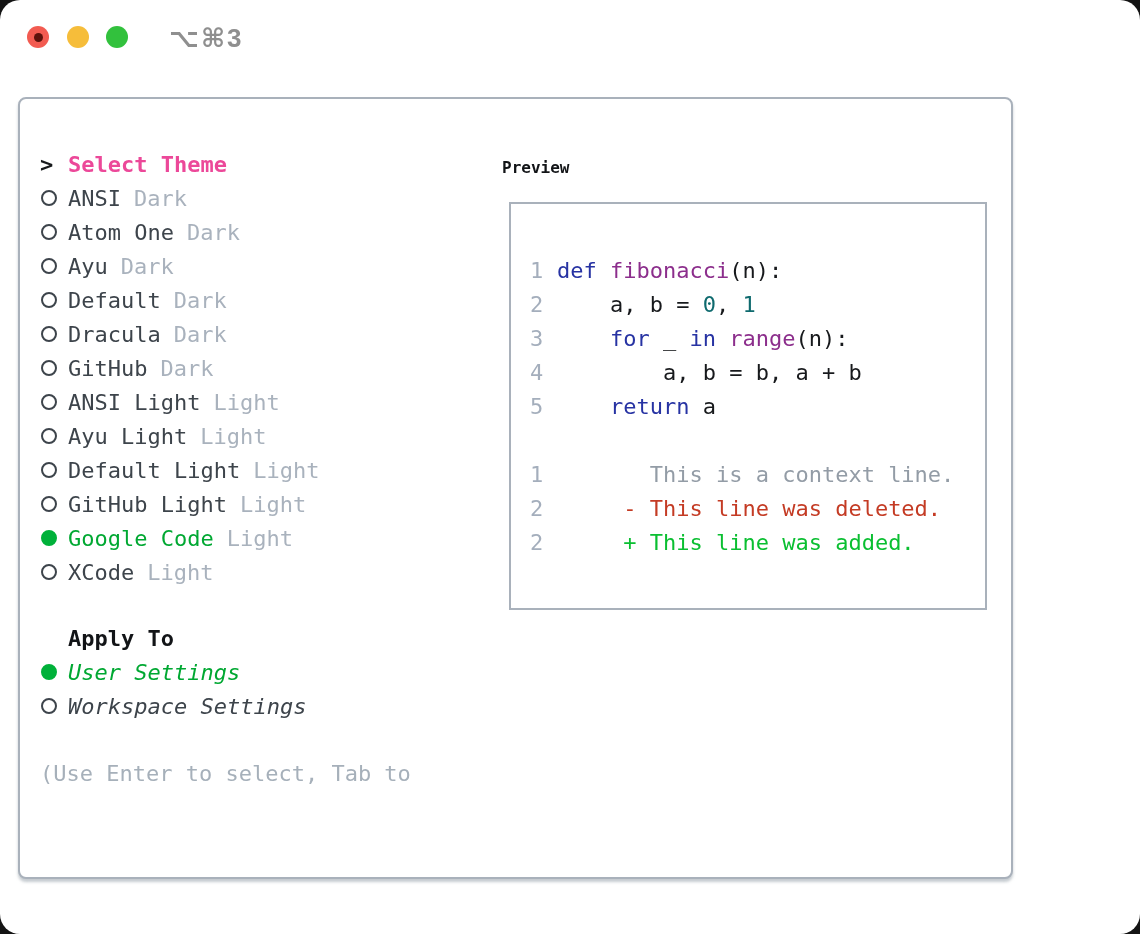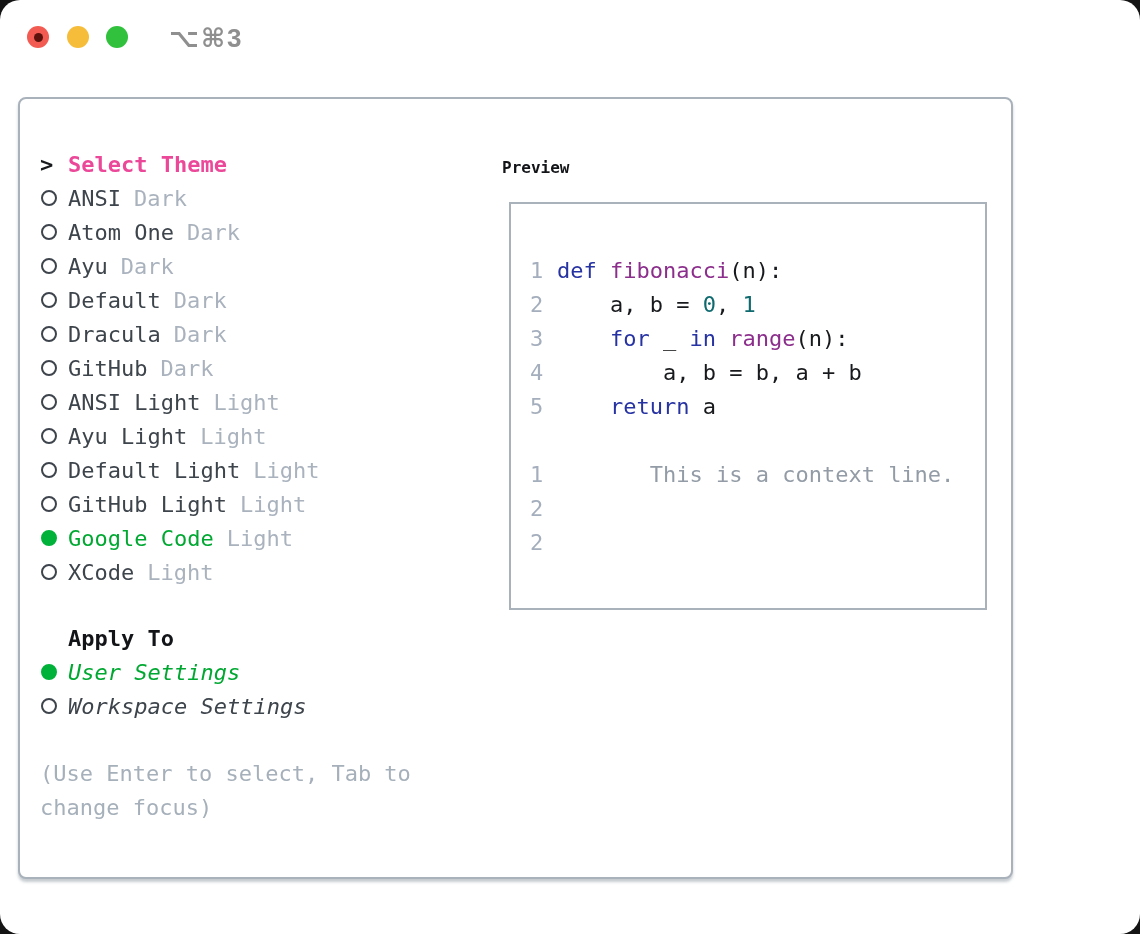--- a/index.html
+++ b/index.html
@@ -162,21 +162,20 @@
           <span class="opt-label">User Settings</span>
         </div>
         <div class="row">
           <span class="marker"><span class="circle"></span></span>
           <span class="opt-label">Workspace Settings</span>
         </div>
       </div>
 
       <div class="help">
         <div>(Use Enter to select, Tab to</div>
-        <div>change focus)</div>
       </div>
 
     </div>
 
     <div class="preview-hdr">Preview</div>
 
     <div class="preview-box">
 
       <div class="code-line">
         <span class="ln">1</span><span class="kw">def</span><span class="pl"> </span><span class="fn">fibonacci</span><span class="pl">(n):</span>
@@ -193,22 +192,22 @@
       <div class="code-line">
         <span class="ln">5</span><span class="pl">    </span><span class="kw">return</span><span class="pl"> a</span>
       </div>
 
       <div class="gap"></div>
 
       <div class="code-line">
         <span class="ln">1</span><span class="ctx">       This is a context line.</span>
       </div>
       <div class="code-line">
-        <span class="ln">2</span>
-      </div>
-      <div class="code-line">
-        <span class="ln">2</span>
+        <span class="ln">2</span><span class="del">     - This line was deleted.</span>
+      </div>
+      <div class="code-line">
+        <span class="ln">2</span><span class="add">     + This line was added.</span>
       </div>
 
     </div>
 
   </div>
 </div>
 
 </body></html>

